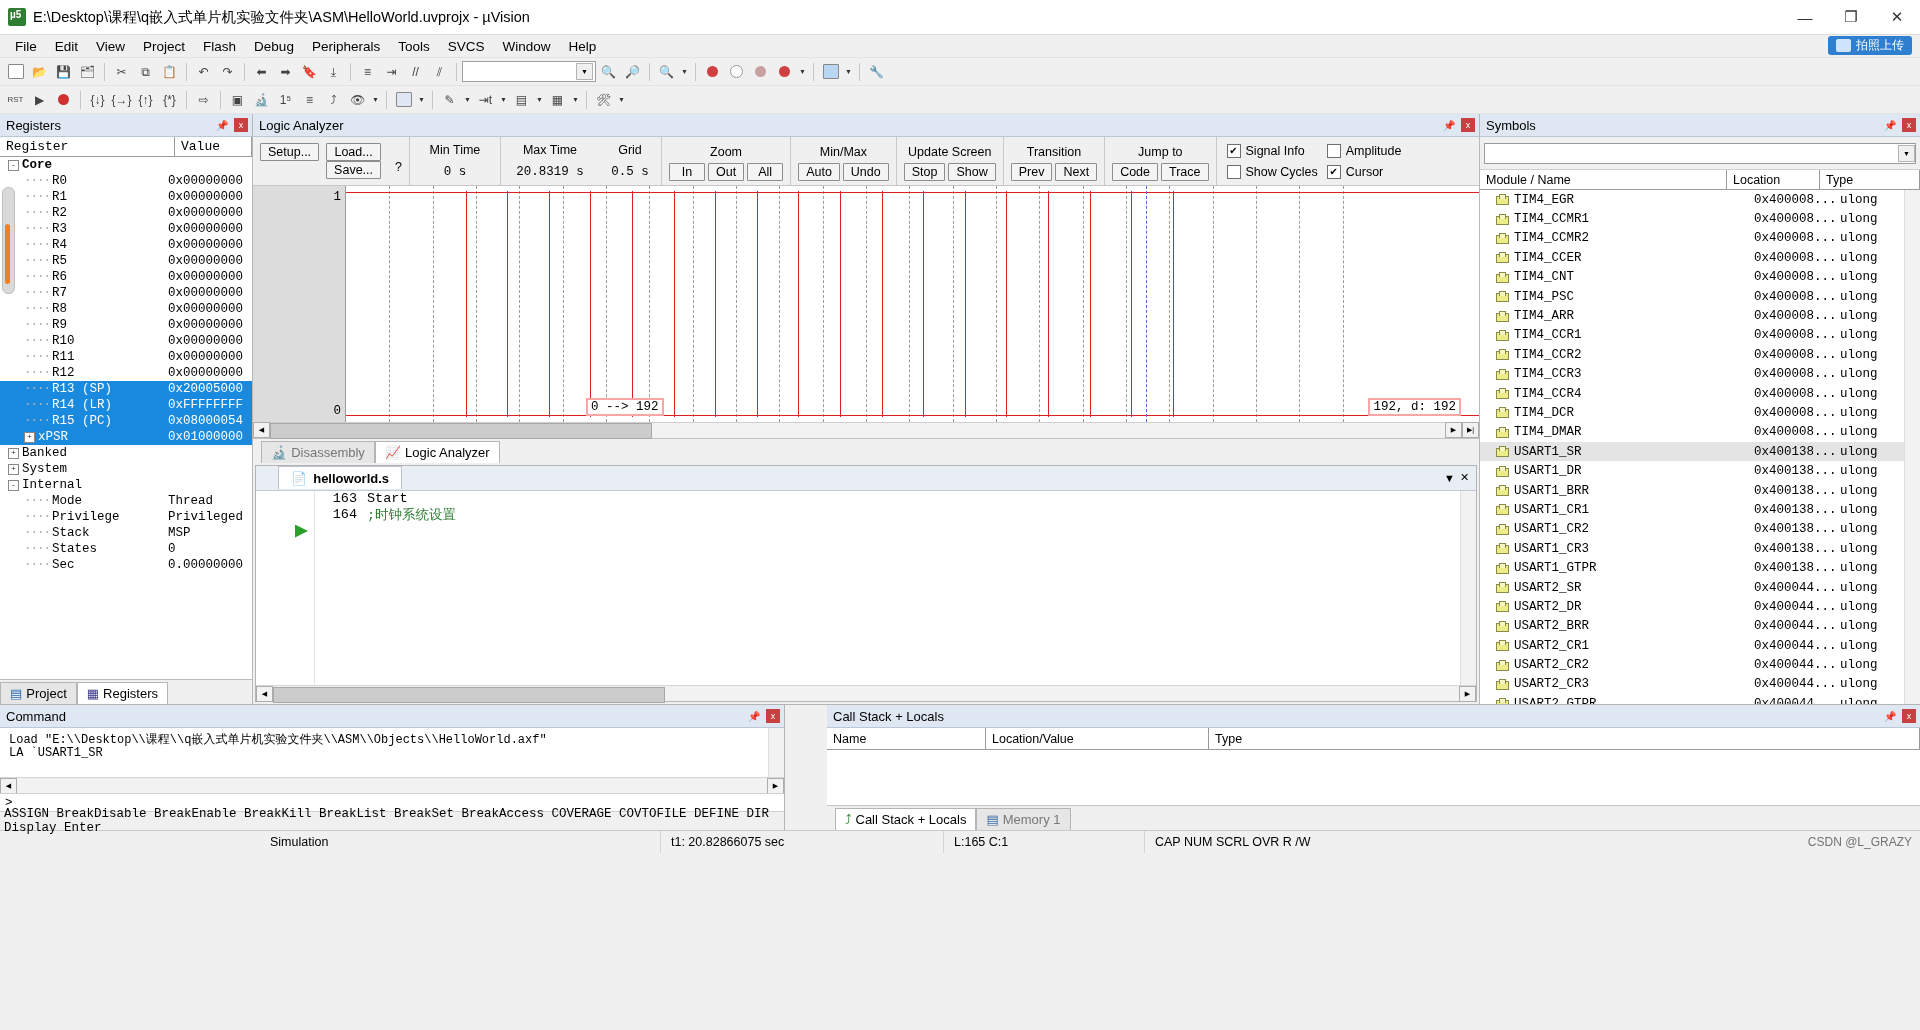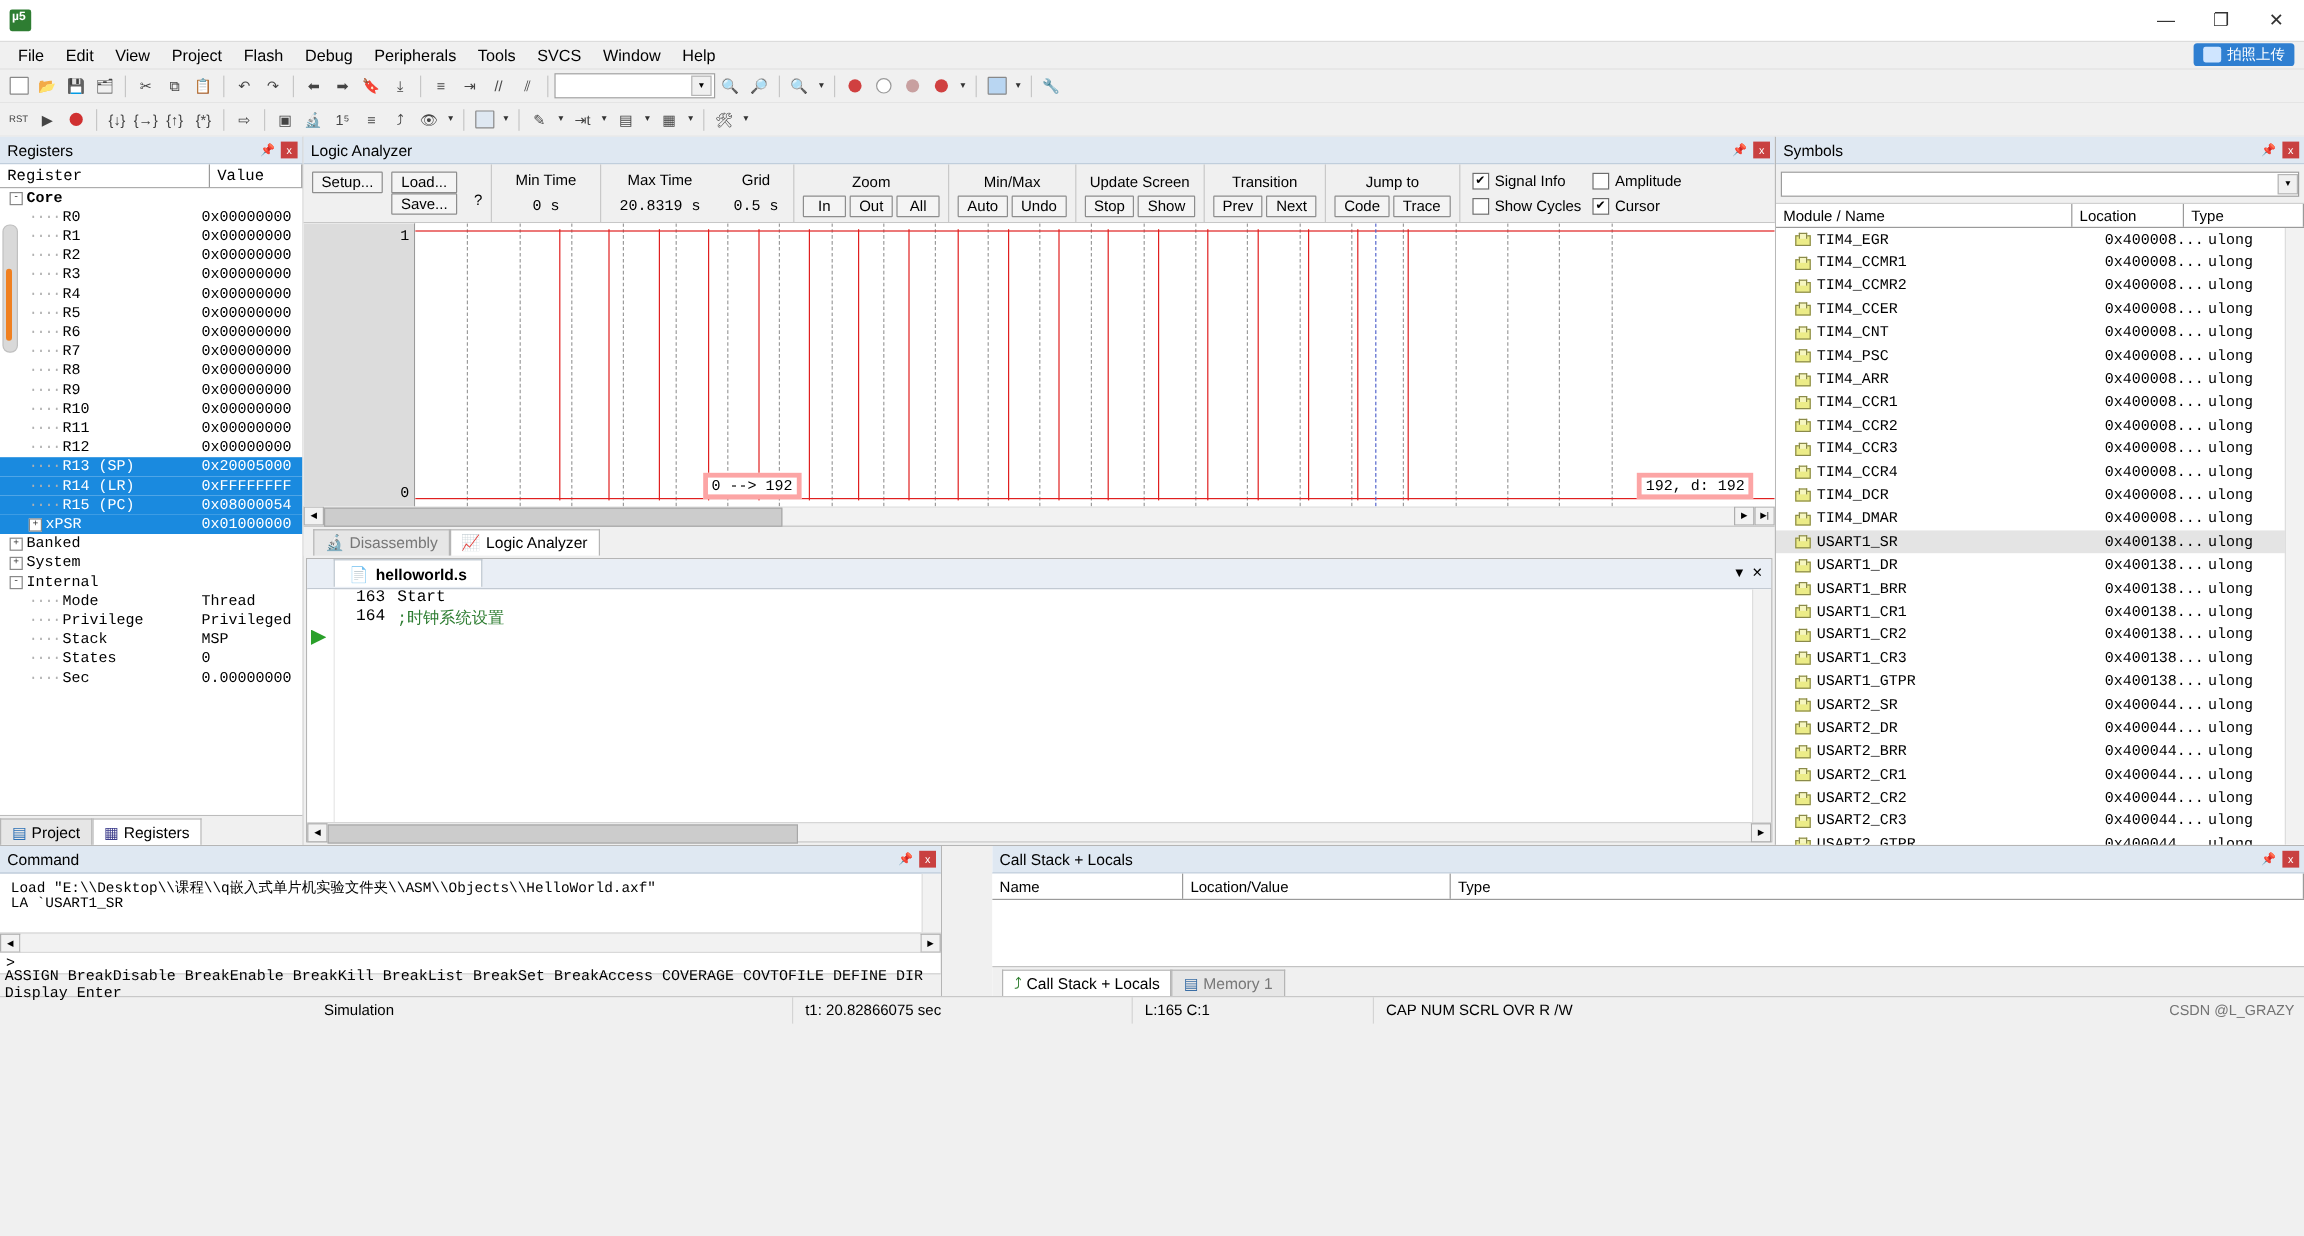--- a/index.html
+++ b/index.html
@@ -71,28 +71,28 @@
   .grayline{border-left:1px dashed #9b9b9b;}
   .blueline{border-left:1px dashed #5566cc;}
   .axis-num{position:absolute;right:4px;font-family:"Liberation Mono",monospace;font-size:12.5px;}
   #la-time{height:22px;background:#d6d6d6;border-top:1px solid #9a9a9a;position:relative;font-family:"Liberation Mono",monospace;font-size:12.5px;}
   .tlab{position:absolute;top:3px;}
   #la-hscroll{height:15px;background:#f0f0f0;display:flex;align-items:center;border-top:1px solid #cfcfcf;}
   .sb-arrow{width:15px;height:14px;border:1px solid #adadad;background:#f2f2f2;display:flex;align-items:center;justify-content:center;font-size:7px;}
   .sb-track{flex:1;height:14px;background:#f2f2f2;position:relative;}
   .sb-thumb{position:absolute;left:0;top:0;height:14px;width:380px;background:#ccc;border:1px solid #a8a8a8;}
   
-  .callout{position:absolute;font-family:"Liberation Mono",monospace;font-size:12.5px;background:#fff;border:4px solid #fca5a5;padding:0 3px;white-space:nowrap;}
+  .callout{position:absolute;font-family:"Liberation Mono",monospace;font-size:12.5px;background:#fff;border:2px solid #fca5a5;padding:0 3px;white-space:nowrap;}
   
   #la-tabs{height:24px;background:#f0f0f0;display:flex;align-items:flex-end;padding-left:8px;border-top:1px solid #c3c3c3;}
   #editor-wrap{flex:1;display:flex;flex-direction:column;border:1px solid #b5b5b5;background:#fff;margin:2px;}
   #ed-tabbar{height:24px;background:#e9eef5;display:flex;align-items:center;border-bottom:1px solid #c2c9d2;}
   #ed-tab{height:22px;background:#fff;border:1px solid #b9c2cc;border-bottom:none;display:flex;align-items:center;gap:6px;padding:0 12px;font-size:13px;font-weight:bold;margin-left:22px;}
   .ed-ctl{width:15px;height:18px;display:flex;align-items:center;justify-content:center;font-size:11px;}
-  #ed-body{flex:1;display:flex;position:relative;overflow:hidden;font-family:"Liberation Mono",monospace;font-size:13.5px;}
+  #ed-body{flex:1;display:flex;position:relative;overflow:hidden;font-family:"Liberation Mono",monospace;font-size:13.5px;margin-left:36px;}
   #ed-gutter{width:22px;background:#fff;border-right:1px solid #e7e7e7;}
   .code-line{height:16px;display:flex;align-items:center;}
   .ln{width:42px;text-align:right;padding-right:10px;color:#000;}
   .kw{color:#1b5fc0;}
   #ed-hscroll{height:15px;background:#f0f0f0;display:flex;align-items:center;border-top:1px solid #d6d6d6;}
   
   #sym-panel{width:440px;display:flex;flex-direction:column;border-left:1px solid #b8b8b8;background:#fff;}
   #sym-search{height:26px;display:flex;align-items:center;padding:3px 4px;background:#f0f0f0;border-bottom:1px solid #d0d0d0;}
   #sym-search .combo2{flex:1;height:19px;border:1px solid #9c9c9c;background:#fff;display:flex;align-items:center;justify-content:flex-end;}
   #sym-head{display:flex;height:19px;border-bottom:1px solid #9a9a9a;background:#fff;font-size:12.5px;}
@@ -123,20 +123,21 @@
   #statusbar{height:22px;background:#f0f0f0;border-top:1px solid #c8c8c8;display:flex;align-items:center;font-size:12.5px;}
   .sb-cell{padding:0 10px;height:22px;display:flex;align-items:center;border-right:1px solid #d4d4d4;}
   #watermark{margin-left:auto;padding-right:8px;color:#737373;font-size:12px;text-align:center;}
   .sym-scroll{position:absolute;right:0;top:0;bottom:0;width:15px;background:#f2f2f2;border-left:1px solid #ddd;}
 </style>
 </head>
 <body>
 
 <div id="titlebar">
   <div id="app-icon"></div>
+  <div id="title-text">E:\Desktop\课程\q嵌入式单片机实验文件夹\ASM\HelloWorld.uvprojx - µVision</div>
   <div id="win-btns">
     <div class="win-btn">—</div>
     <div class="win-btn">❐</div>
     <div class="win-btn close">✕</div>
   </div>
 </div>
 
 <div id="menubar">
   <div class="menu-item">File</div>
   <div class="menu-item">Edit</div>

